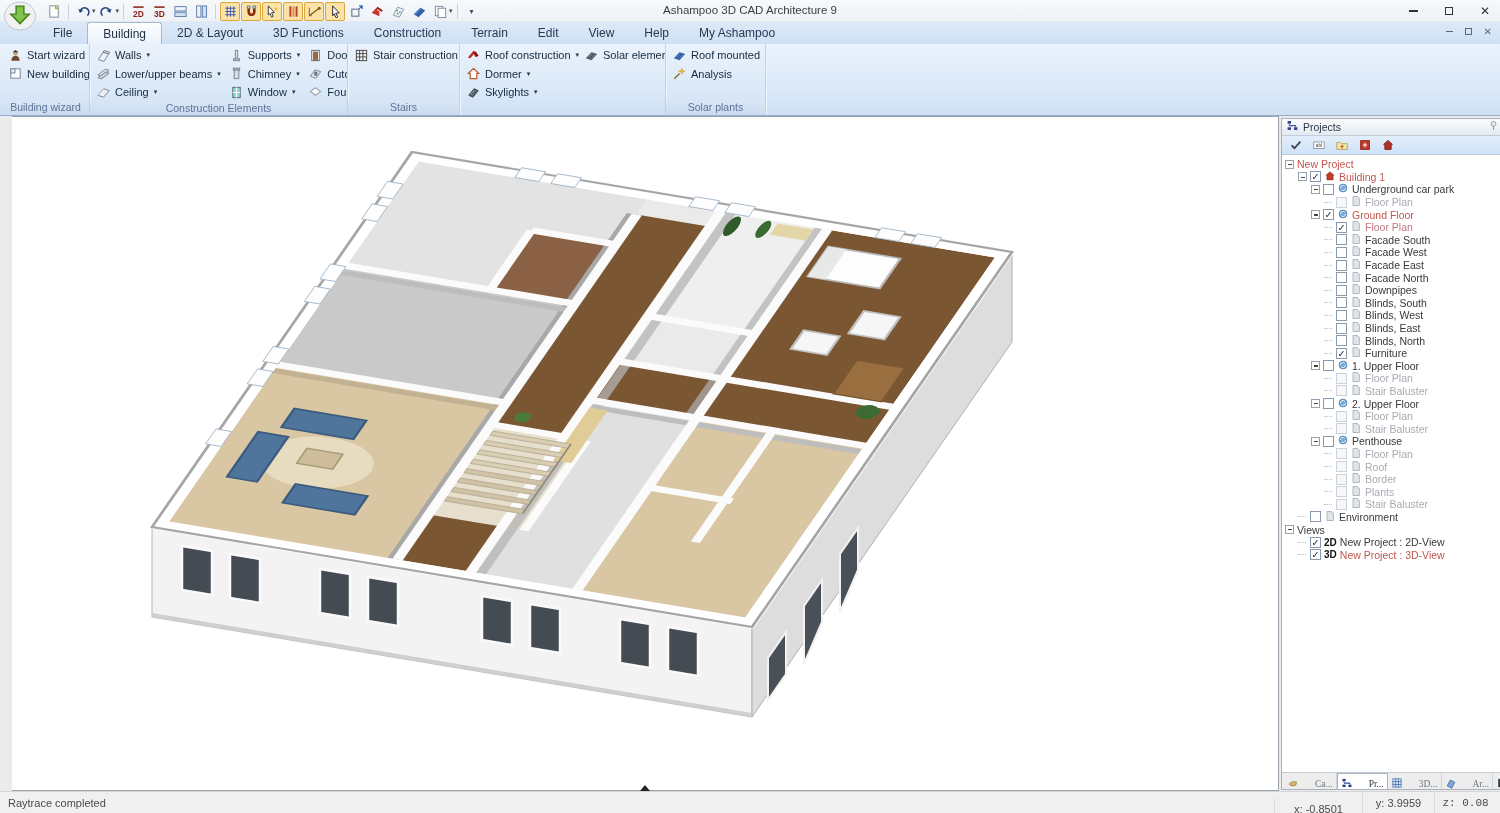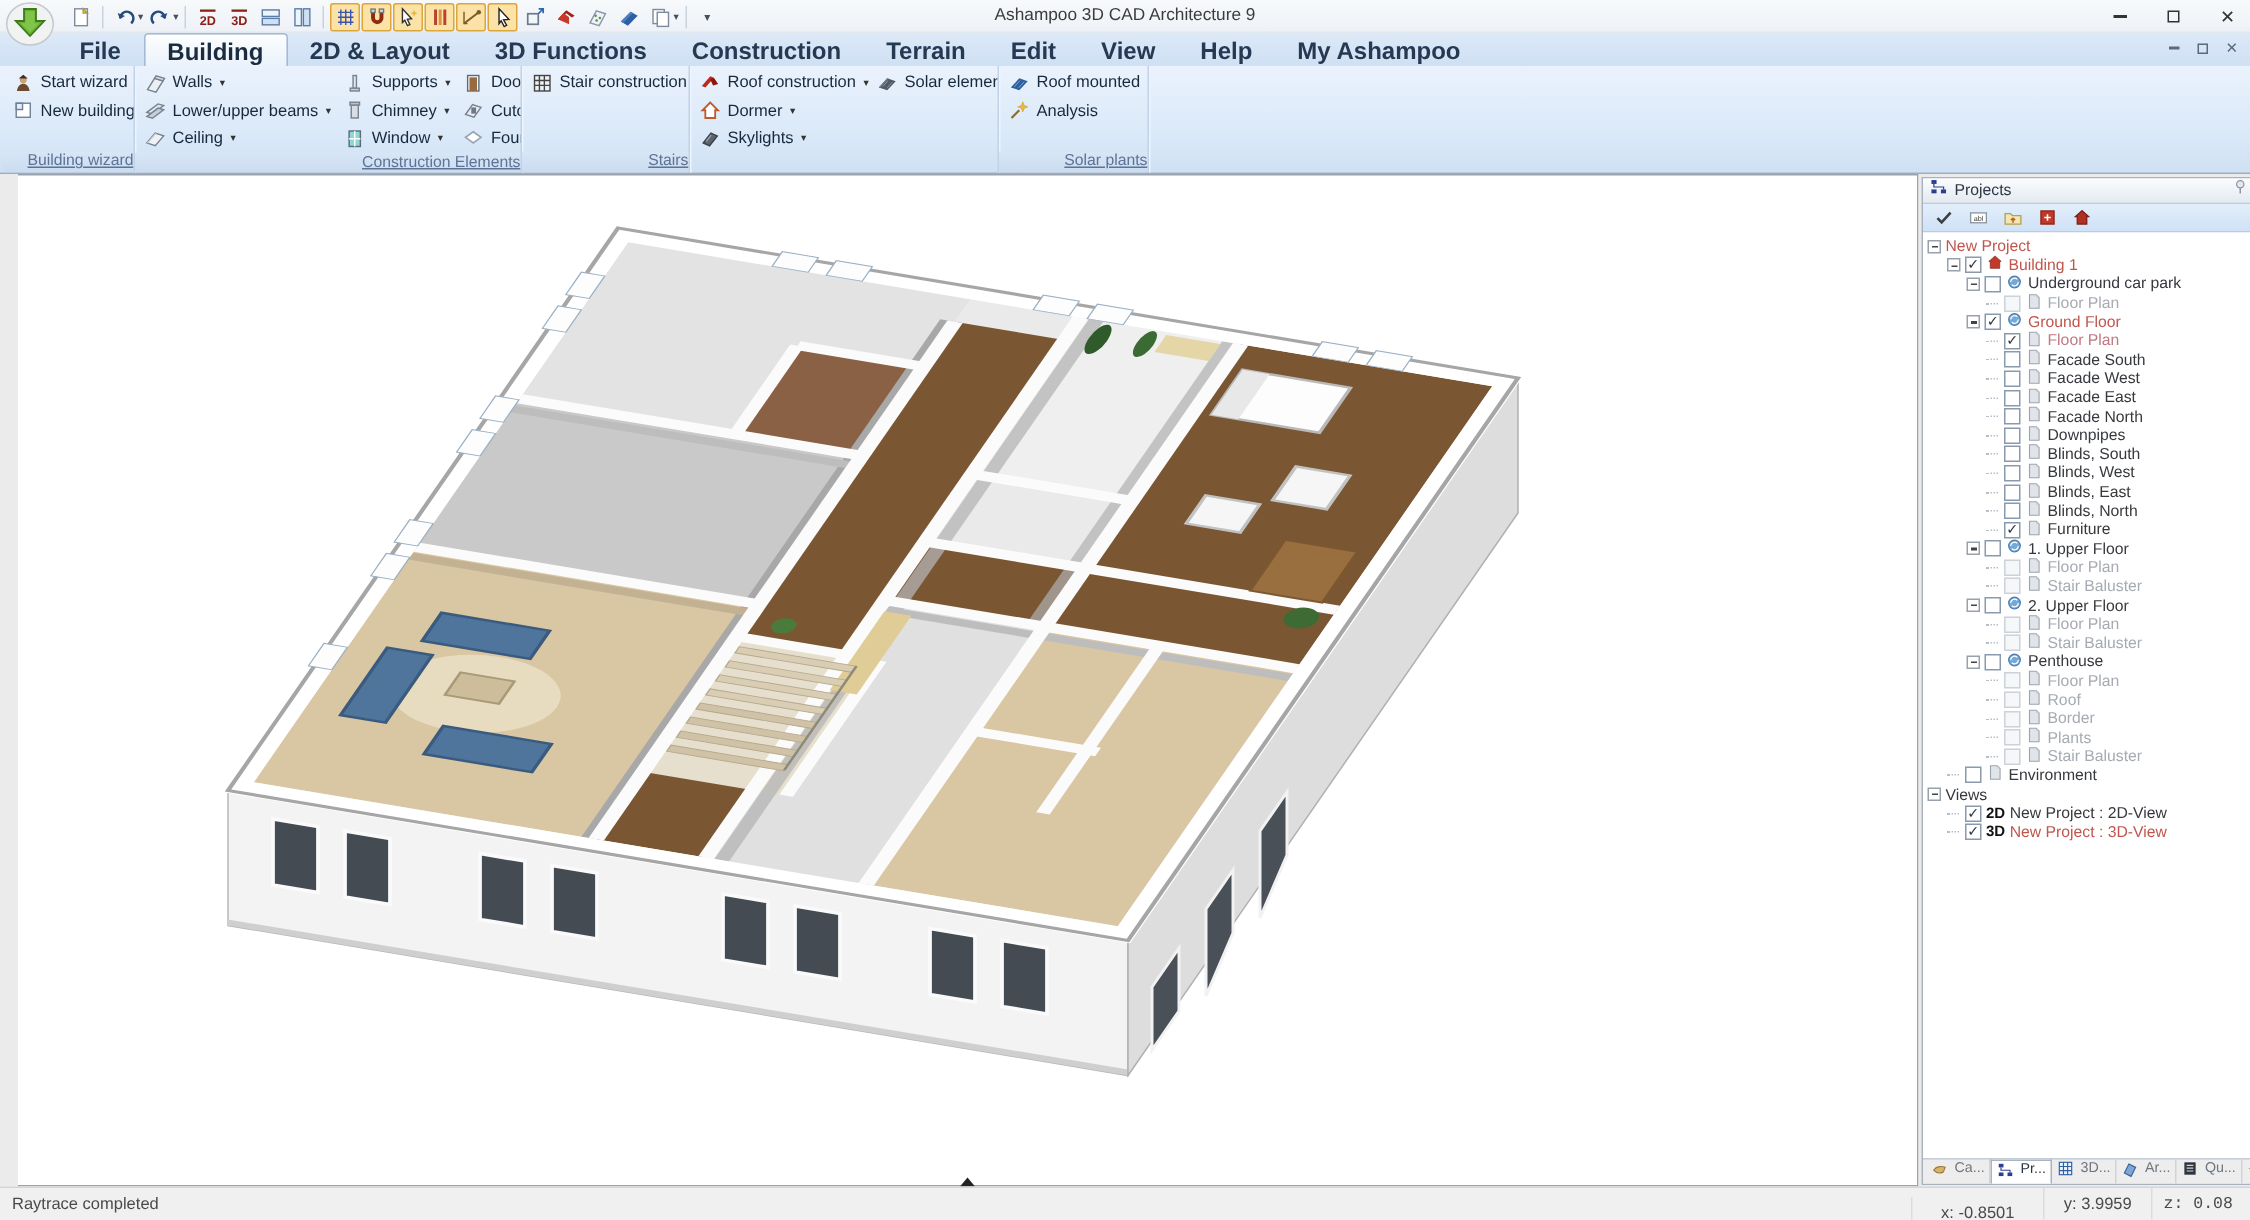--- a/index.html
+++ b/index.html
@@ -22,42 +22,42 @@
   #winctrl { position:absolute; right:6px; top:0; height:22px; display:flex; gap:18px; align-items:center; }
   .wbtn { width:18px; height:16px; display:flex; align-items:center; justify-content:center;
     color:#333; font-size:12px; }
   .wbar { width:9px; height:1.5px; background:#333; }
   .wrest { width:8px; height:8px; border:1.2px solid #333; position:relative; }
 
   
   #tabrow { position:absolute; left:0; top:22px; width:1500px; height:22px;
     background:linear-gradient(#dce9f8,#cfe0f4); }
   #tabs { position:absolute; left:38px; top:0; height:22px; display:flex; }
-  .tab { padding:4px 15px 0 15px; font-size:16px; color:#253a52; height:22px;font-weight:bold; }
+  .tab { padding:4px 15px 0 15px; font-size:12px; color:#253a52; height:22px; }
   .tab.selected { background:linear-gradient(#fdfefe,#eaf2fb);
     border:1px solid #a3b9d4; border-bottom:none; border-radius:3px 3px 0 0; color:#1c2c40; }
   #mdictrl { position:absolute; right:8px; top:4px; display:flex; gap:12px; align-items:center; }
   .mbtn { color:#5a6a7c; font-size:10px; display:flex; align-items:center; justify-content:center; }
   .mbar { width:7px; height:1.5px; background:#5a6a7c; }
   .mrest { width:7px; height:7px; border:1px solid #5a6a7c; }
 
   
   #ribbon { position:absolute; left:0; top:44px; width:1500px; height:72px;
     background:linear-gradient(#eaf2fc,#d9e8f8 70%,#cfe0f3);
     border-bottom:1px solid #96aecd; display:flex; padding-left:2px; }
   .rgroup { height:71px; display:flex; flex-direction:column;
     border-right:1px solid #bfd2e9; box-shadow:1px 0 0 #eef4fb; overflow:hidden; }
   .ritems { flex:1; display:flex; padding:2px 3px 0 3px; }
   .rcol { display:flex; flex-direction:column; }
   .ritem { height:18.5px; display:flex; align-items:center; gap:4px; padding:0 5px 0 3px;
     font-size:11px; color:#17293d; white-space:nowrap; border-radius:2px; }
   .ritem svg { flex:none; }
   .rarr { font-size:7px; color:#333; margin-left:1px; }
-  .rlabel { height:14px; line-height:13px; text-align:right; font-size:10.5px; color:#5d7396;
-    background:linear-gradient(#d8e6f6,#cbdcf0);text-decoration:underline; }
+  .rlabel { height:14px; line-height:13px; text-align:center; font-size:10.5px; color:#5d7396;
+    background:linear-gradient(#d8e6f6,#cbdcf0); }
 
   
   #main { position:absolute; left:12px; top:116px; width:1500px; height:675px; background:#ebebeb; }
   #viewport { position:absolute; left:0; top:0; width:1267px; height:675px;
     background:#ffffff; border:1px solid #9aa3ad; border-left:none; }
   #handle-up { position:absolute; left:628px; bottom:-1px; width:0; height:0;
     border-left:5px solid transparent; border-right:5px solid transparent; border-bottom:6px solid #222; }
 
   
   #sidepanel { position:absolute; left:1267px; top:0; width:233px; height:675px;
@@ -82,22 +82,22 @@
   .tcb.disabled { border-color:#ccd2da; background:#f5f7f9; }
   .ticon { flex:none; margin-right:3px; }
   .tprefix { font-weight:bold; color:#111; margin-right:3px; font-size:10px; }
   .tlabel.red { color:#c0564e; }
   .tlabel.pink { color:#c07884; }
   .tlabel.gray { color:#a6abb2; }
   .tlabel.black { color:#36393d; }
 
   #paneltabs { height:17px; background:#ededed; border-top:1px solid #c4ccd6;
     display:flex; align-items:stretch; padding-left:2px; }
-  .ptab { display:flex; align-items:flex-start; gap:4px; font-size:9.5px; color:#6f767e;
-    padding:0 3px; border-right:1px solid #cfd4da; }
+  .ptab { display:flex; align-items:flex-end; gap:16px; font-size:9.5px; color:#6f767e;
+    padding:0 3px; border-right:1px solid #cfd4da;font-family:Liberation Serif, serif; }
   .ptab.selected { background:#fff; border:1px solid #aab3bf; border-bottom:none; color:#2c3644; }
 
   
   #statusbar { position:absolute; left:0; top:791px; width:1500px; height:22px;
     background:#f0f0f0; border-top:1px solid #d5d5d5; display:flex; align-items:center; }
   #statusmsg { flex:1; font-size:11px; color:#4a4a4a; padding-left:8px; }
   .scell { height:100%; display:flex; align-items:center; justify-content:center;
     font-size:11px; color:#4a4a4a; border-left:1px solid #dcdcdc; }
   .scell.x { width:88px;margin-top:12px; } .scell.y { width:72px; } .scell.z { width:62px; margin-right:4px;font-family:Liberation Mono, monospace; }
 </style>

